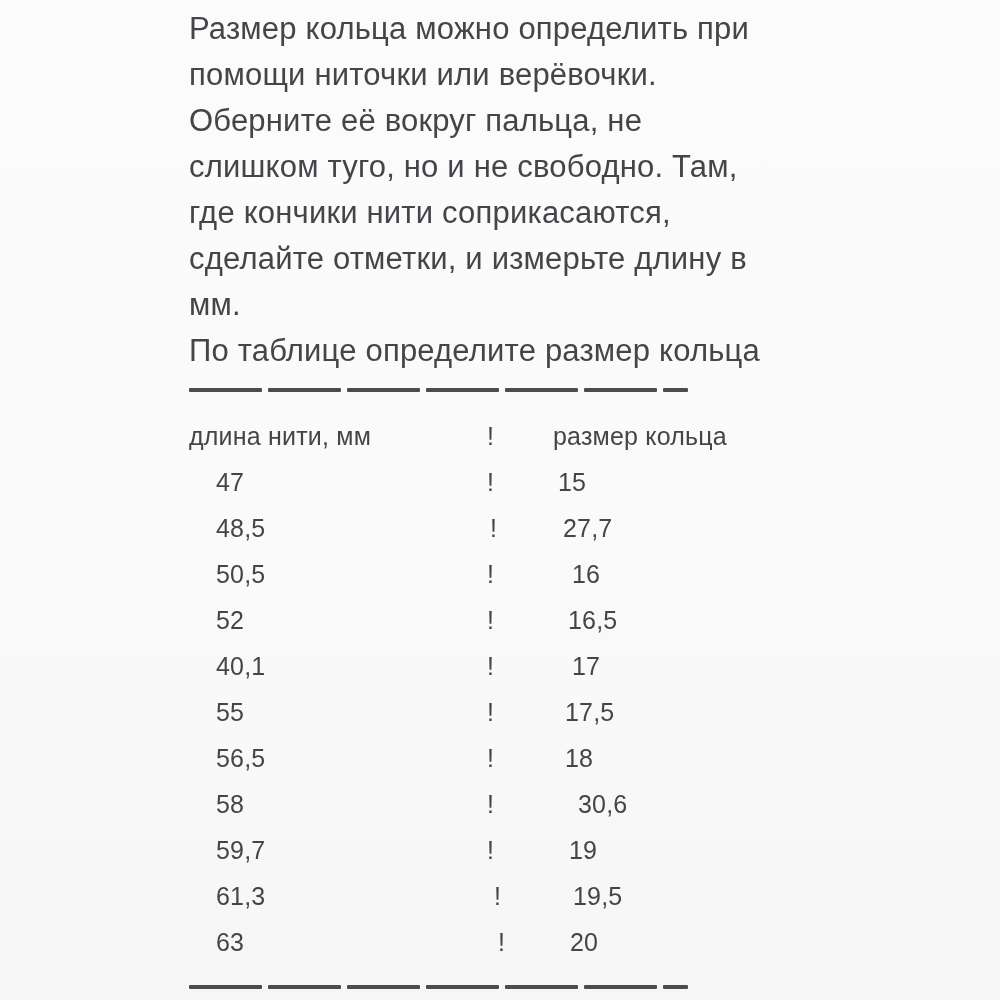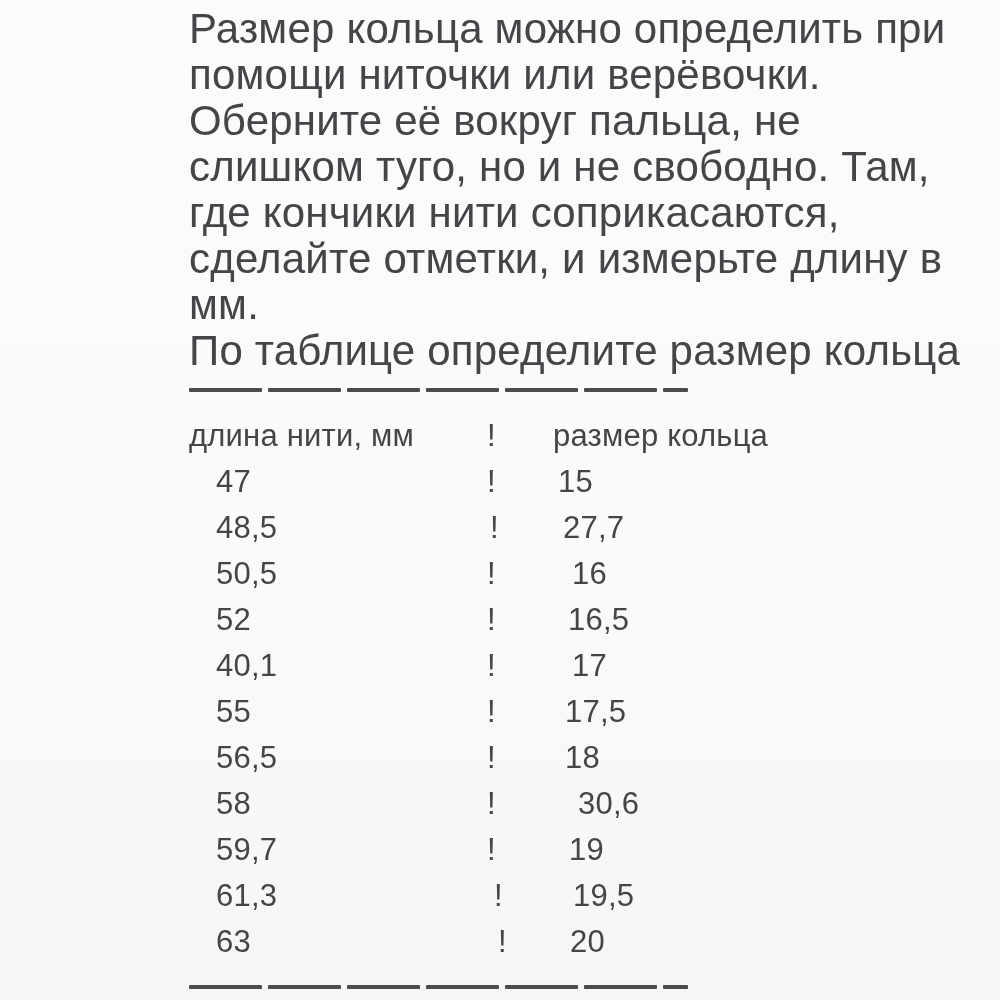--- a/index.html
+++ b/index.html
@@ -16,21 +16,21 @@
     color: #454549;
     -webkit-font-smoothing: antialiased;
   }
   .content {
     position: absolute;
     left: 189px;
     top: 6px;
     width: 640px;
   }
   .intro-line {
-    font-size: 42px;
+    font-size: 31px;
     line-height: 46px;
     white-space: nowrap;
     letter-spacing: 0.2px;
   }
   .divider {
     display: flex;
     align-items: center;
     gap: 6px;
     height: 4px;
   }
@@ -42,21 +42,21 @@
     background: #4c4c4f;
     border-radius: 1px;
   }
   .divider .seg.short { width: 25px; }
   .ring-table {
     margin-top: 21px;
   }
   .t-row {
     display: grid;
     grid-template-columns: 298px 36px auto;
-    font-size: 31px;
+    font-size: 25px;
     line-height: 46px;
     white-space: nowrap;
     letter-spacing: 0.2px;
   }
   .cell-length { padding-left: 27px; }
   .t-row.head .cell-length { padding-left: 0; }
   .cell-sep { text-align: left; }
   .cell-size { padding-left: 30px; }
   .cell-size span, .cell-sep span { display: inline-block; }
   

